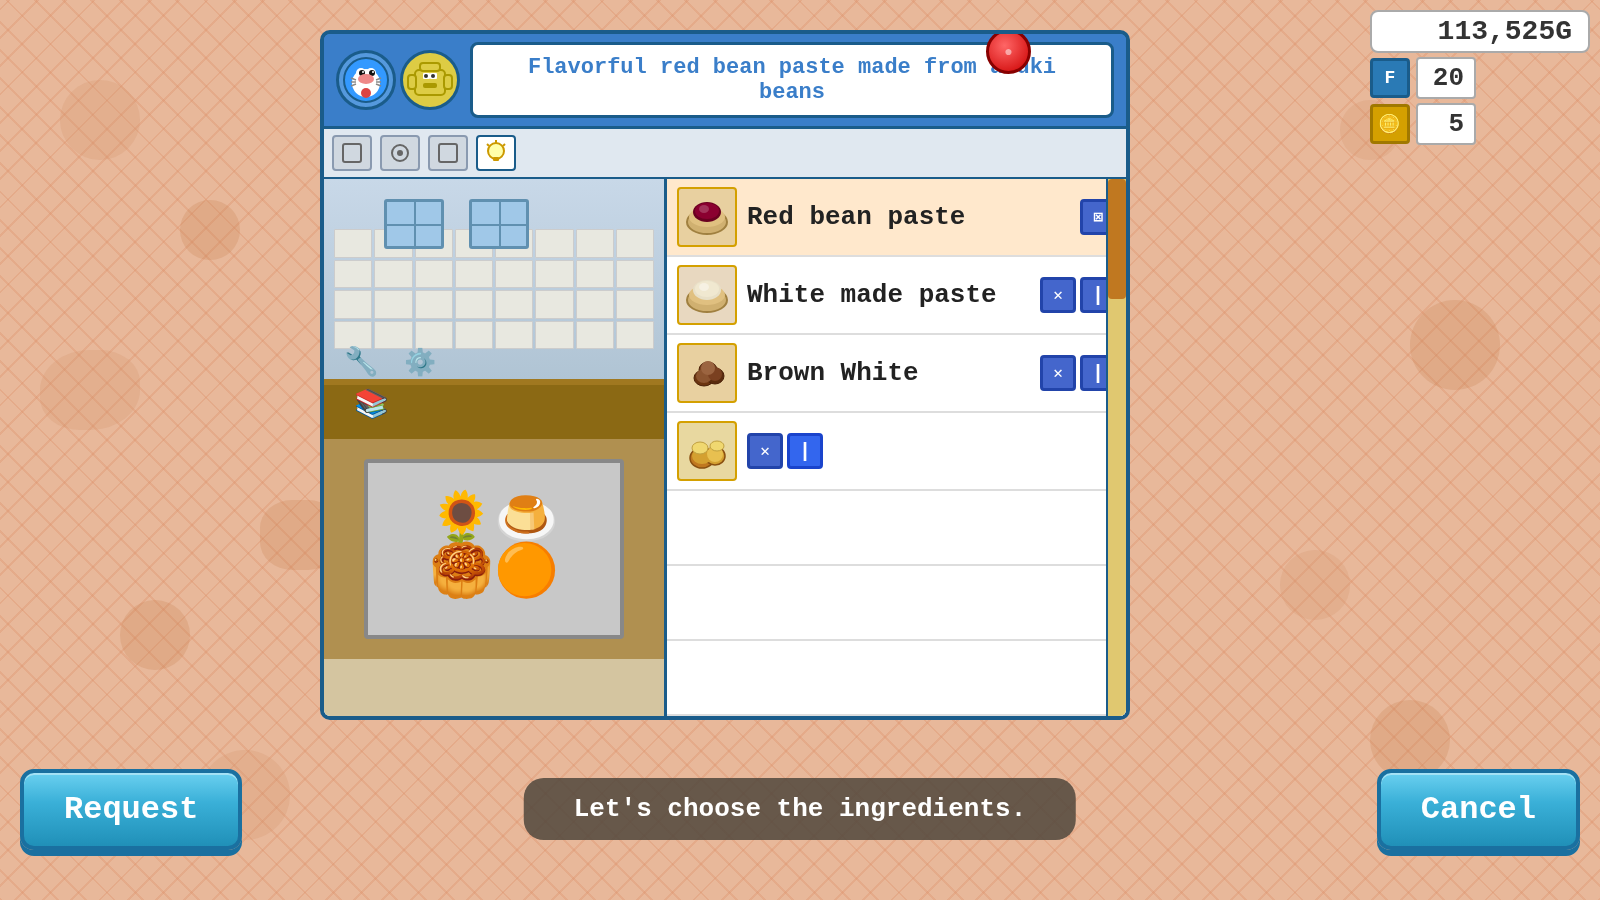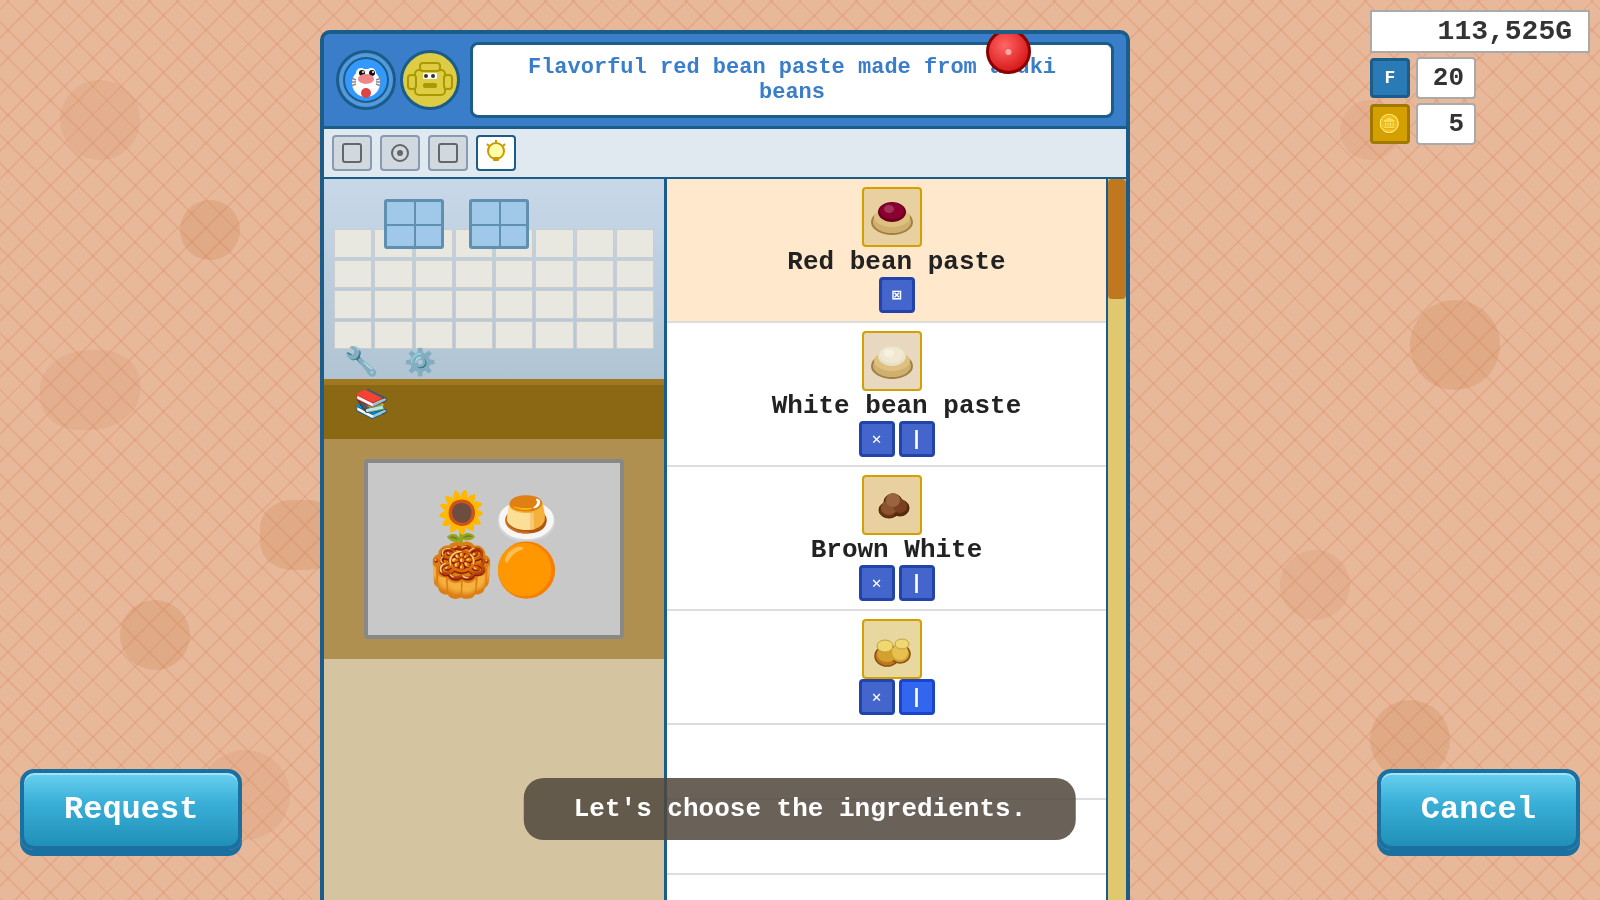--- a/index.html
+++ b/index.html
@@ -48,21 +48,21 @@
       right: 10px;
       z-index: 100;
       display: flex;
       flex-direction: column;
       gap: 4px;
     }
 
     .currency-amount {
       background: white;
       border: 2px solid #aaa;
-      border-radius: 0;
+      border-radius: 8px;
       padding: 4px 16px;
       font-size: 28px;
       font-weight: bold;
       color: #333;
       text-align: right;
       min-width: 220px;
     }
 
     .stat-bar {
       display: flex;
@@ -270,21 +270,20 @@
       position: relative;
     }
 
     .ingredient-item {
       display: flex;
       align-items: center;
       padding: 8px 10px;
       border-bottom: 2px solid #ddd;
       min-height: 75px;
       cursor: pointer;
-      flex-direction: column;
     }
 
     .ingredient-item.selected {
       background: #ffe8cc;
     }
 
     .ingredient-icon {
       width: 60px;
       height: 60px;
       border: 2px solid #d4a000;
@@ -638,21 +637,21 @@
       <div class="ingredient-item">
         <div class="ingredient-icon" style="background:#e8d8c0;">
           <svg width="50" height="50" viewBox="0 0 50 50">
             <ellipse cx="25" cy="30" rx="20" ry="12" fill="#d0b070" stroke="#a08040" stroke-width="2"></ellipse>
             <ellipse cx="25" cy="25" rx="18" ry="10" fill="#e0c080"></ellipse>
             <ellipse cx="25" cy="20" rx="14" ry="10" fill="#e8e0c8"></ellipse>
             <ellipse cx="25" cy="19" rx="12" ry="8" fill="#f0e8d0"></ellipse>
             <ellipse cx="22" cy="17" rx="5" ry="4" fill="rgba(255,255,255,0.4)"></ellipse>
           </svg>
         </div>
-        <span class="ingredient-name">White bean paste</span>
+        <span class="ingredient-name">White made paste</span>
         <div class="ingredient-actions">
           <div class="action-btn" style="font-size:16px;">✕</div>
           <div class="action-btn" style="font-size:20px;">|</div>
         </div>
       </div>
 
       <div class="ingredient-item">
         <div class="ingredient-icon" style="background:#e8d0a0;">
           <svg width="50" height="50" viewBox="0 0 50 50">
             <ellipse cx="22" cy="30" rx="10" ry="8" fill="#6B3410" stroke="#4a2008" stroke-width="1"></ellipse>

